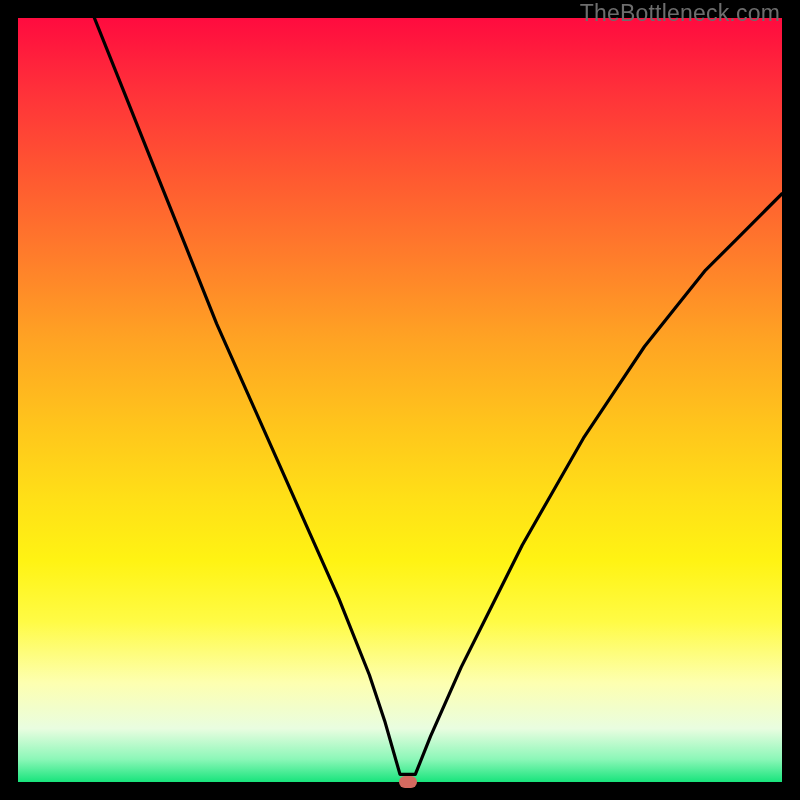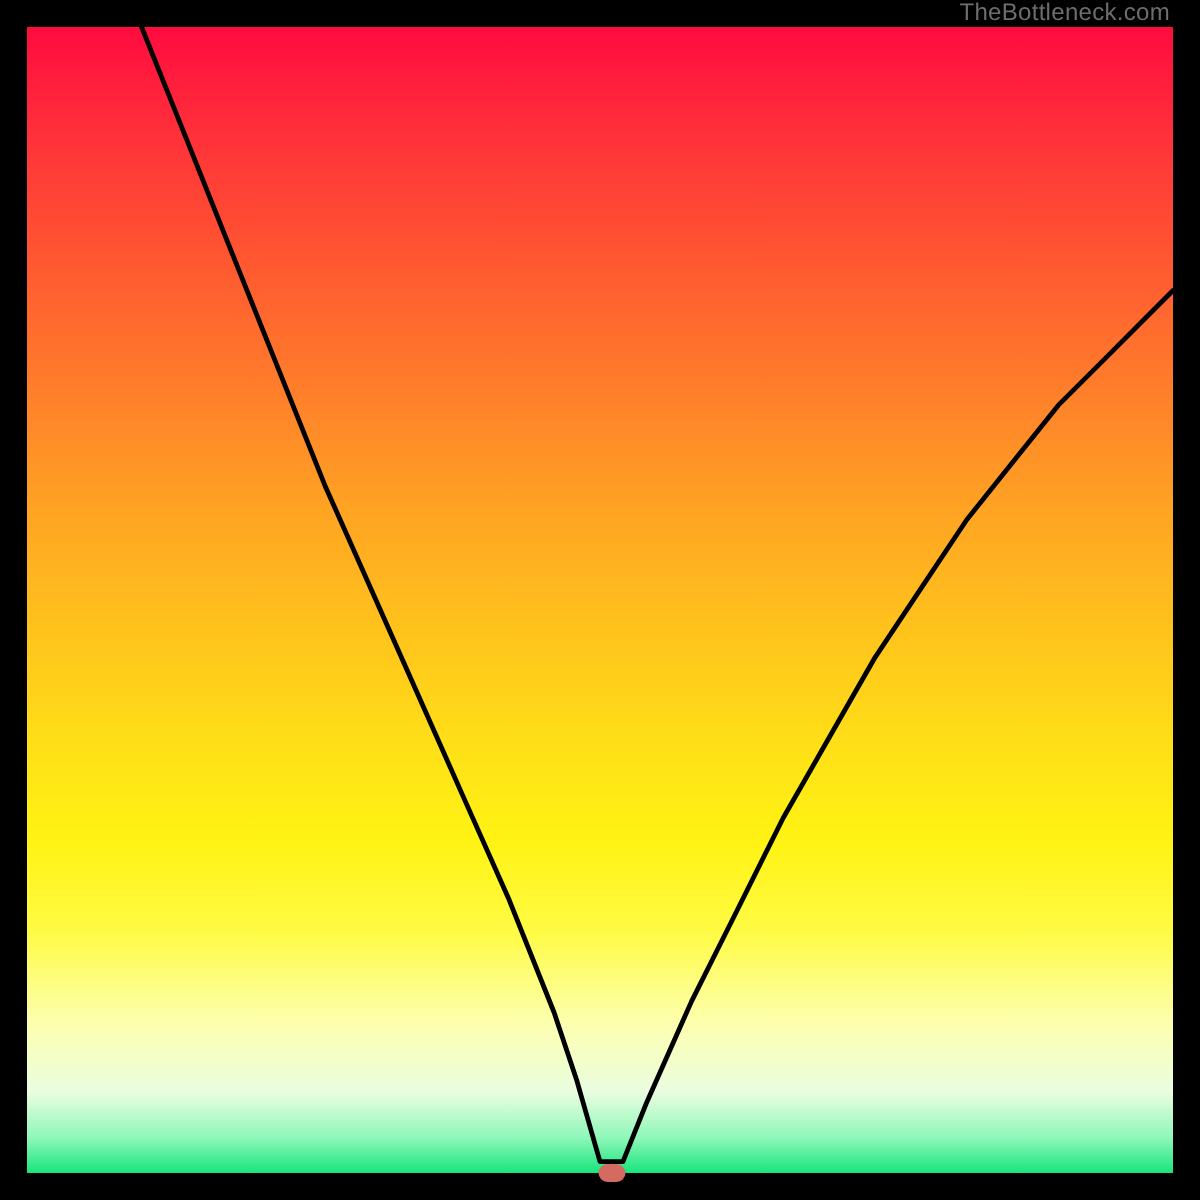--- a/index.html
+++ b/index.html
@@ -37,21 +37,21 @@
       #e9fde0 93%,
       #8cf7b8 97%,
       #18e47c 100%
     );
   }
   .watermark {
     position: absolute;
     top: 0px;
     right: 20px;
     color: #6d6d6d;
-    font-size: 16px;
+    font-size: 23px;
     font-weight: 500;
     letter-spacing: 0.2px;
     user-select: none;
   }
   svg.curve {
     position: absolute;
     left: 0;
     top: 0;
     width: 764px;
     height: 764px;

